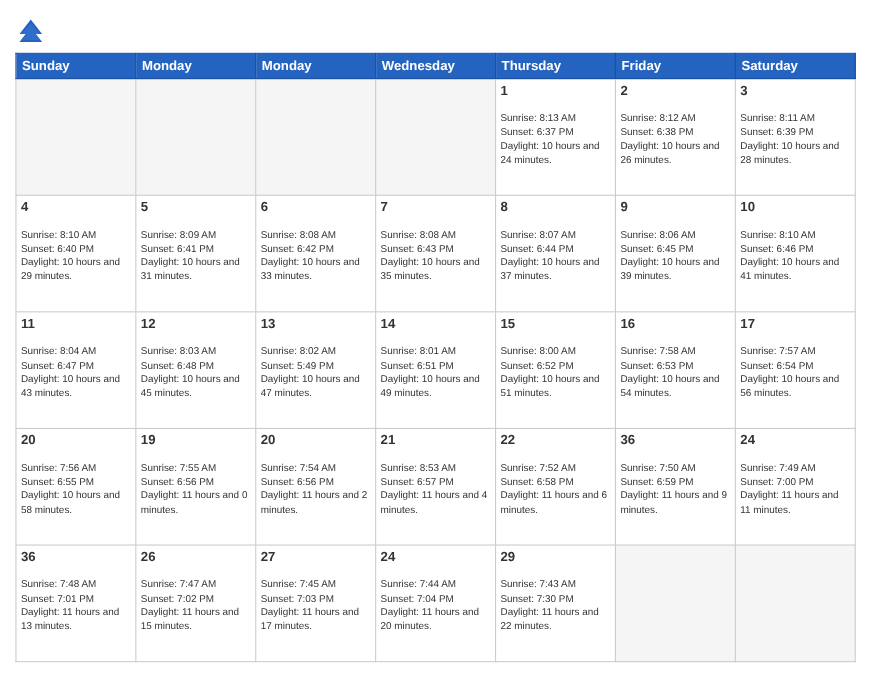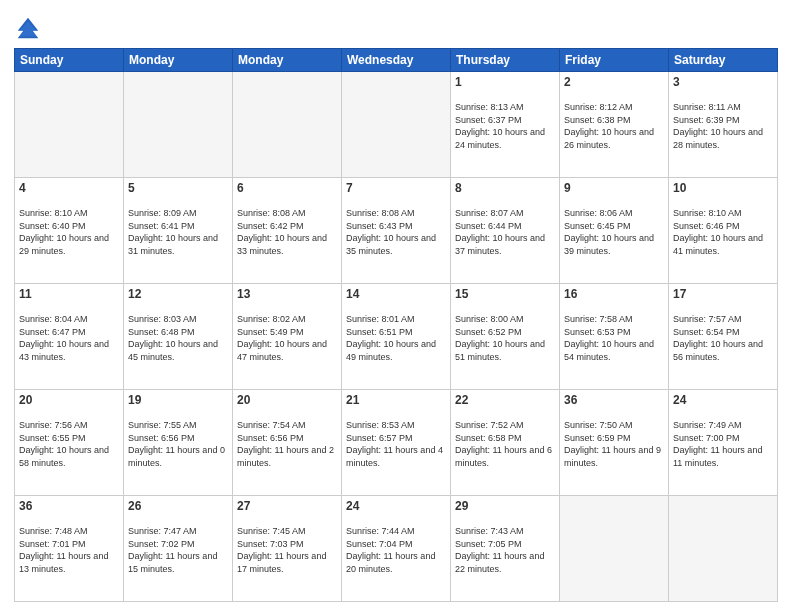--- a/index.html
+++ b/index.html
@@ -332,21 +332,21 @@
           <td>
             <span class="day-num">24</span>
             <div class="day-info">Sunrise: 7:44 AM
 Sunset: 7:04 PM
 Daylight: 11 hours
 and 20 minutes.</div>
           </td>
           <td>
             <span class="day-num">29</span>
             <div class="day-info">Sunrise: 7:43 AM
-Sunset: 7:05 PM
+Sunset: 7:30 PM
 Daylight: 11 hours
 and 22 minutes.</div>
           </td>
           <td class="empty"></td>
           <td class="empty"></td>
         </tr>
       </tbody>
   </table>
 </div>
 

